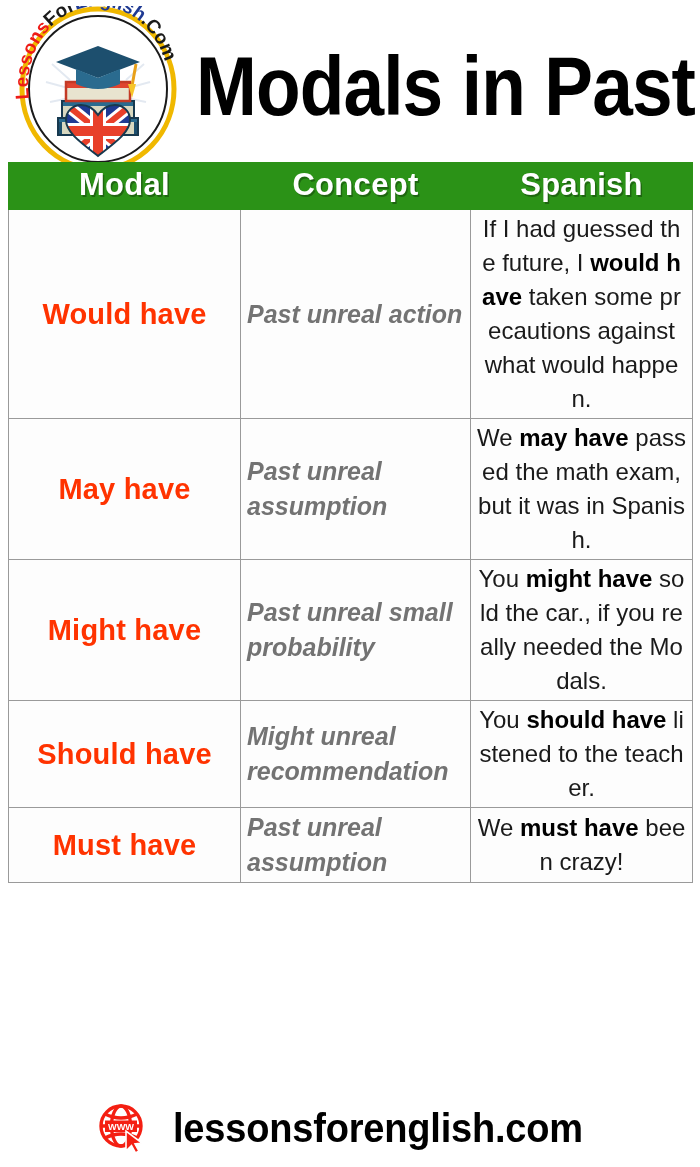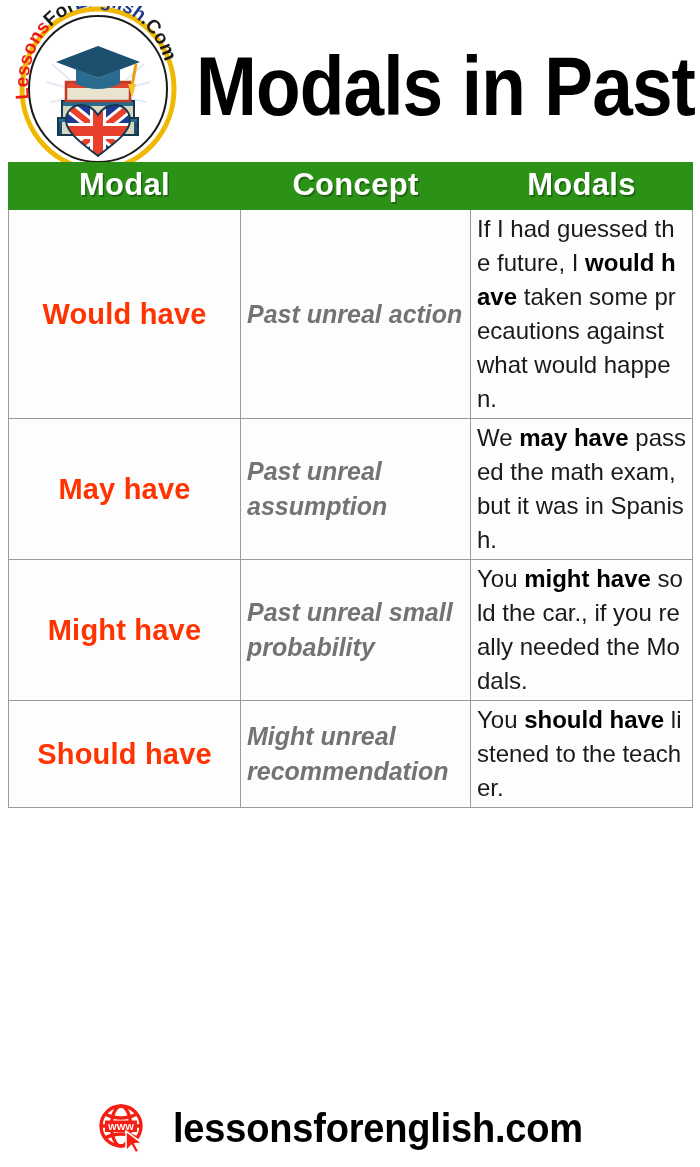--- a/index.html
+++ b/index.html
@@ -101,21 +101,21 @@
     text-align: left;
     padding-left: 12px;
     vertical-align: middle;
   }
 
   td.example-cell {
     color: #1a1a1a;
     font-family: "Liberation Sans", sans-serif;
     font-size: 24px;
     line-height: 34px;
-    text-align: left;
+    text-align: center;
     padding-left: 8px;
     padding-right: 2px;
     vertical-align: middle;
     word-break: break-all;
     overflow-wrap: anywhere;
   }
   td.example-cell b { font-weight: bold; color: #000; }
 
   
   #footer {
@@ -226,21 +226,21 @@
 <table id="modals-table">
   <colgroup>
     <col class="c-modal">
       <col class="c-concept">
       <col class="c-example">
   </colgroup>
   <thead>
     <tr>
       <th>Modal</th>
       <th>Concept</th>
-      <th>Modals</th>
+      <th>Spanish</th>
     </tr>
   </thead>
   <tbody id="table-body">
       <tr>
         <td class="modal-cell">Would have</td>
         <td class="concept-cell">Past unreal action</td>
         <td class="example-cell"><span>If I had guessed the future, I </span><b>would have</b><span> taken some precautions against what would happen.</span></td>
       </tr>
       <tr>
         <td class="modal-cell">May have</td>
@@ -249,20 +249,25 @@
       </tr>
       <tr>
         <td class="modal-cell">Might have</td>
         <td class="concept-cell">Past unreal small probability</td>
         <td class="example-cell"><span>You </span><b>might have</b><span> sold the car., if you really needed the Modals.</span></td>
       </tr>
       <tr>
         <td class="modal-cell">Should have</td>
         <td class="concept-cell">Might unreal recommendation</td>
         <td class="example-cell"><span>You </span><b>should have</b><span> listened to the teacher.</span></td>
+      </tr>
+      <tr>
+        <td class="modal-cell">Must have</td>
+        <td class="concept-cell">Past unreal assumption</td>
+        <td class="example-cell"><span>We </span><b>must have</b><span> been crazy!</span></td>
       </tr>
     </tbody>
 </table>
 
 <div id="footer">
   <span id="globe-icon">
     <svg viewBox="0 0 54 54" xmlns="http://www.w3.org/2000/svg">
       <g fill="none" stroke="#f41f12" stroke-width="3.4">
         <circle cx="25" cy="25" r="20"></circle>
         <ellipse cx="25" cy="25" rx="9.5" ry="20"></ellipse>

